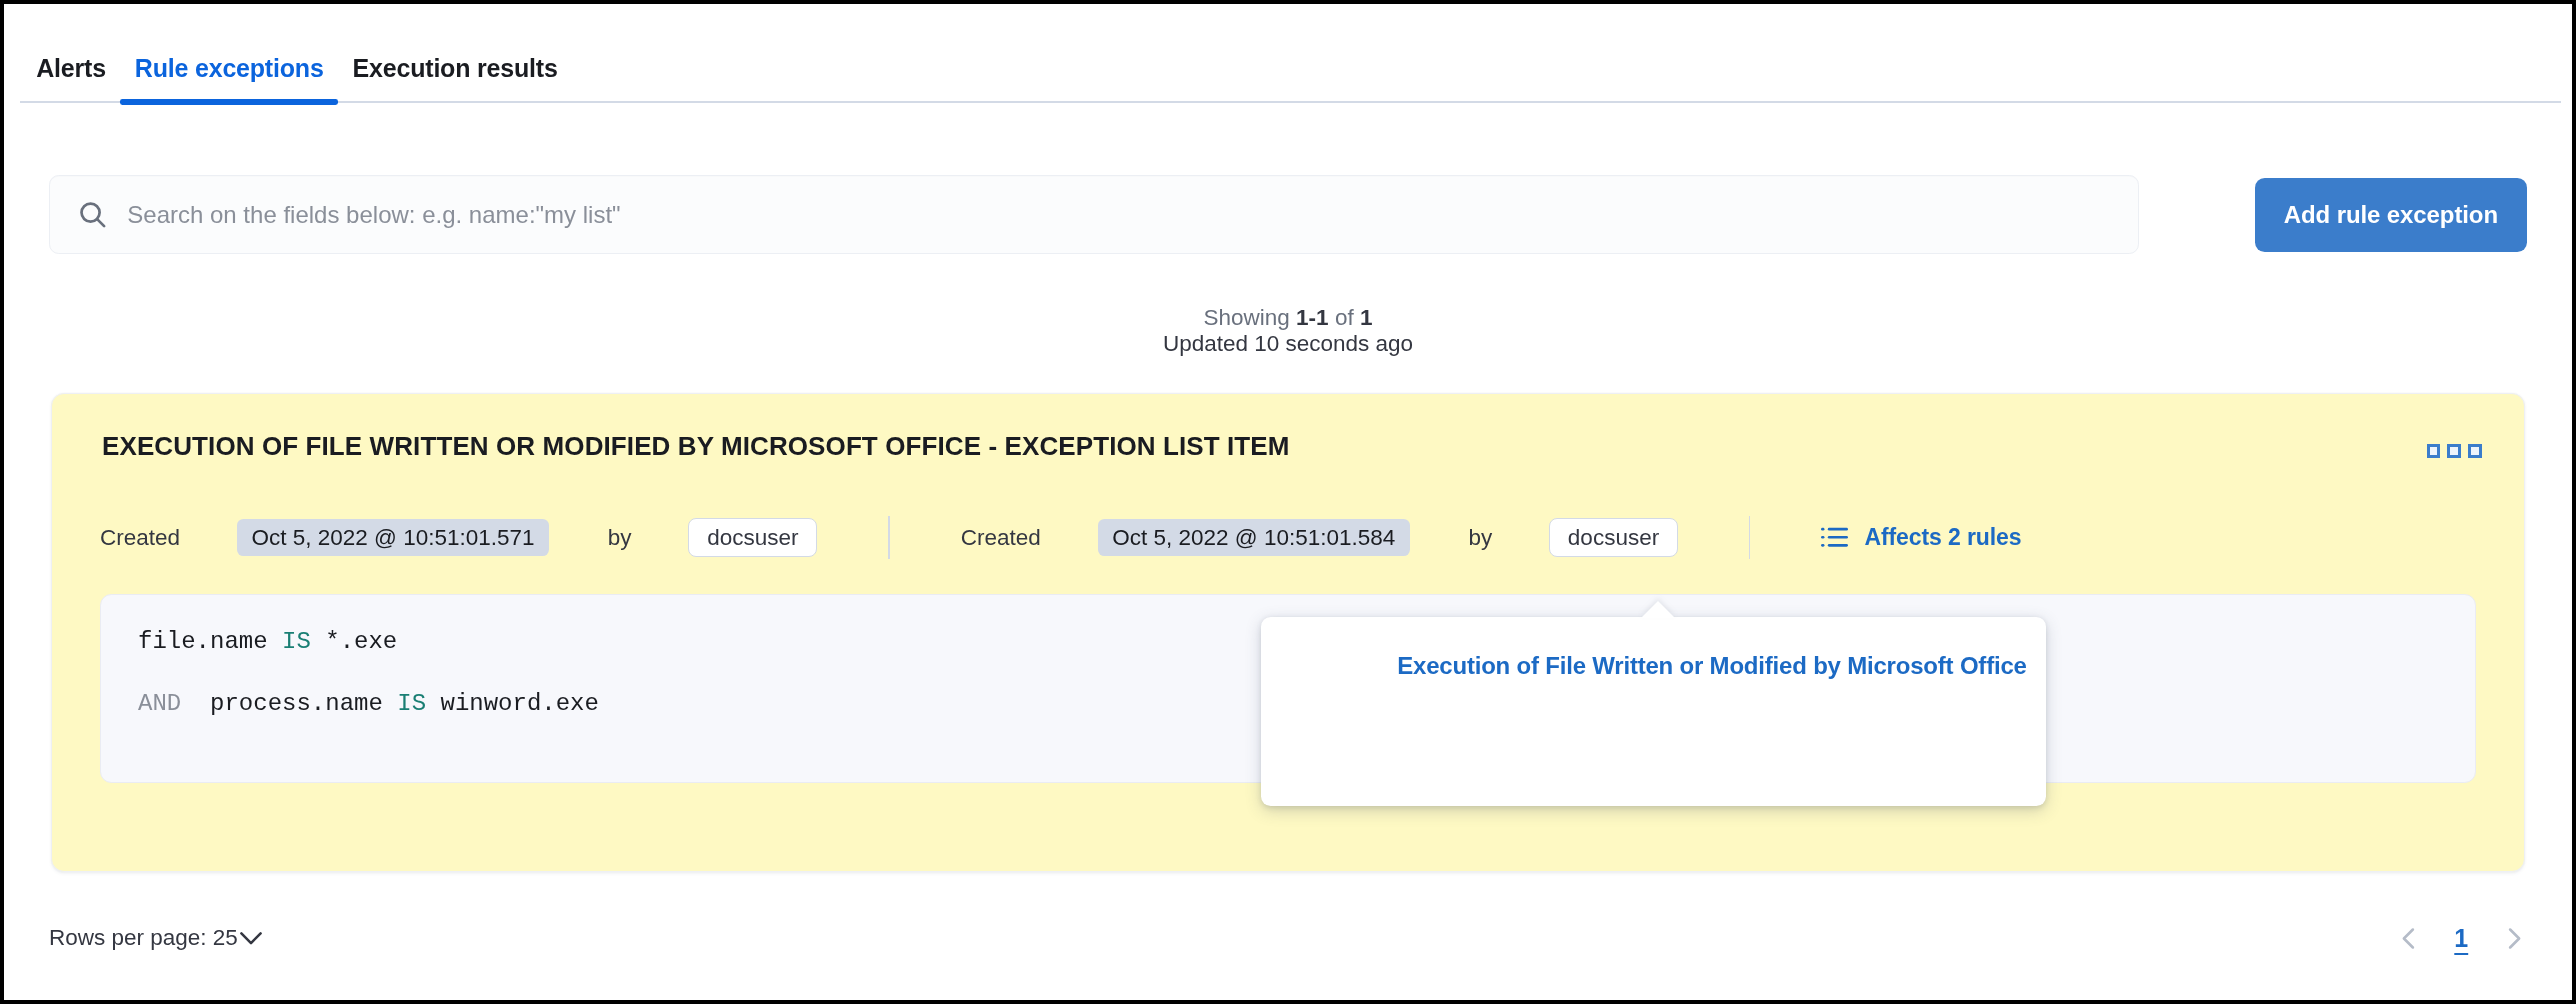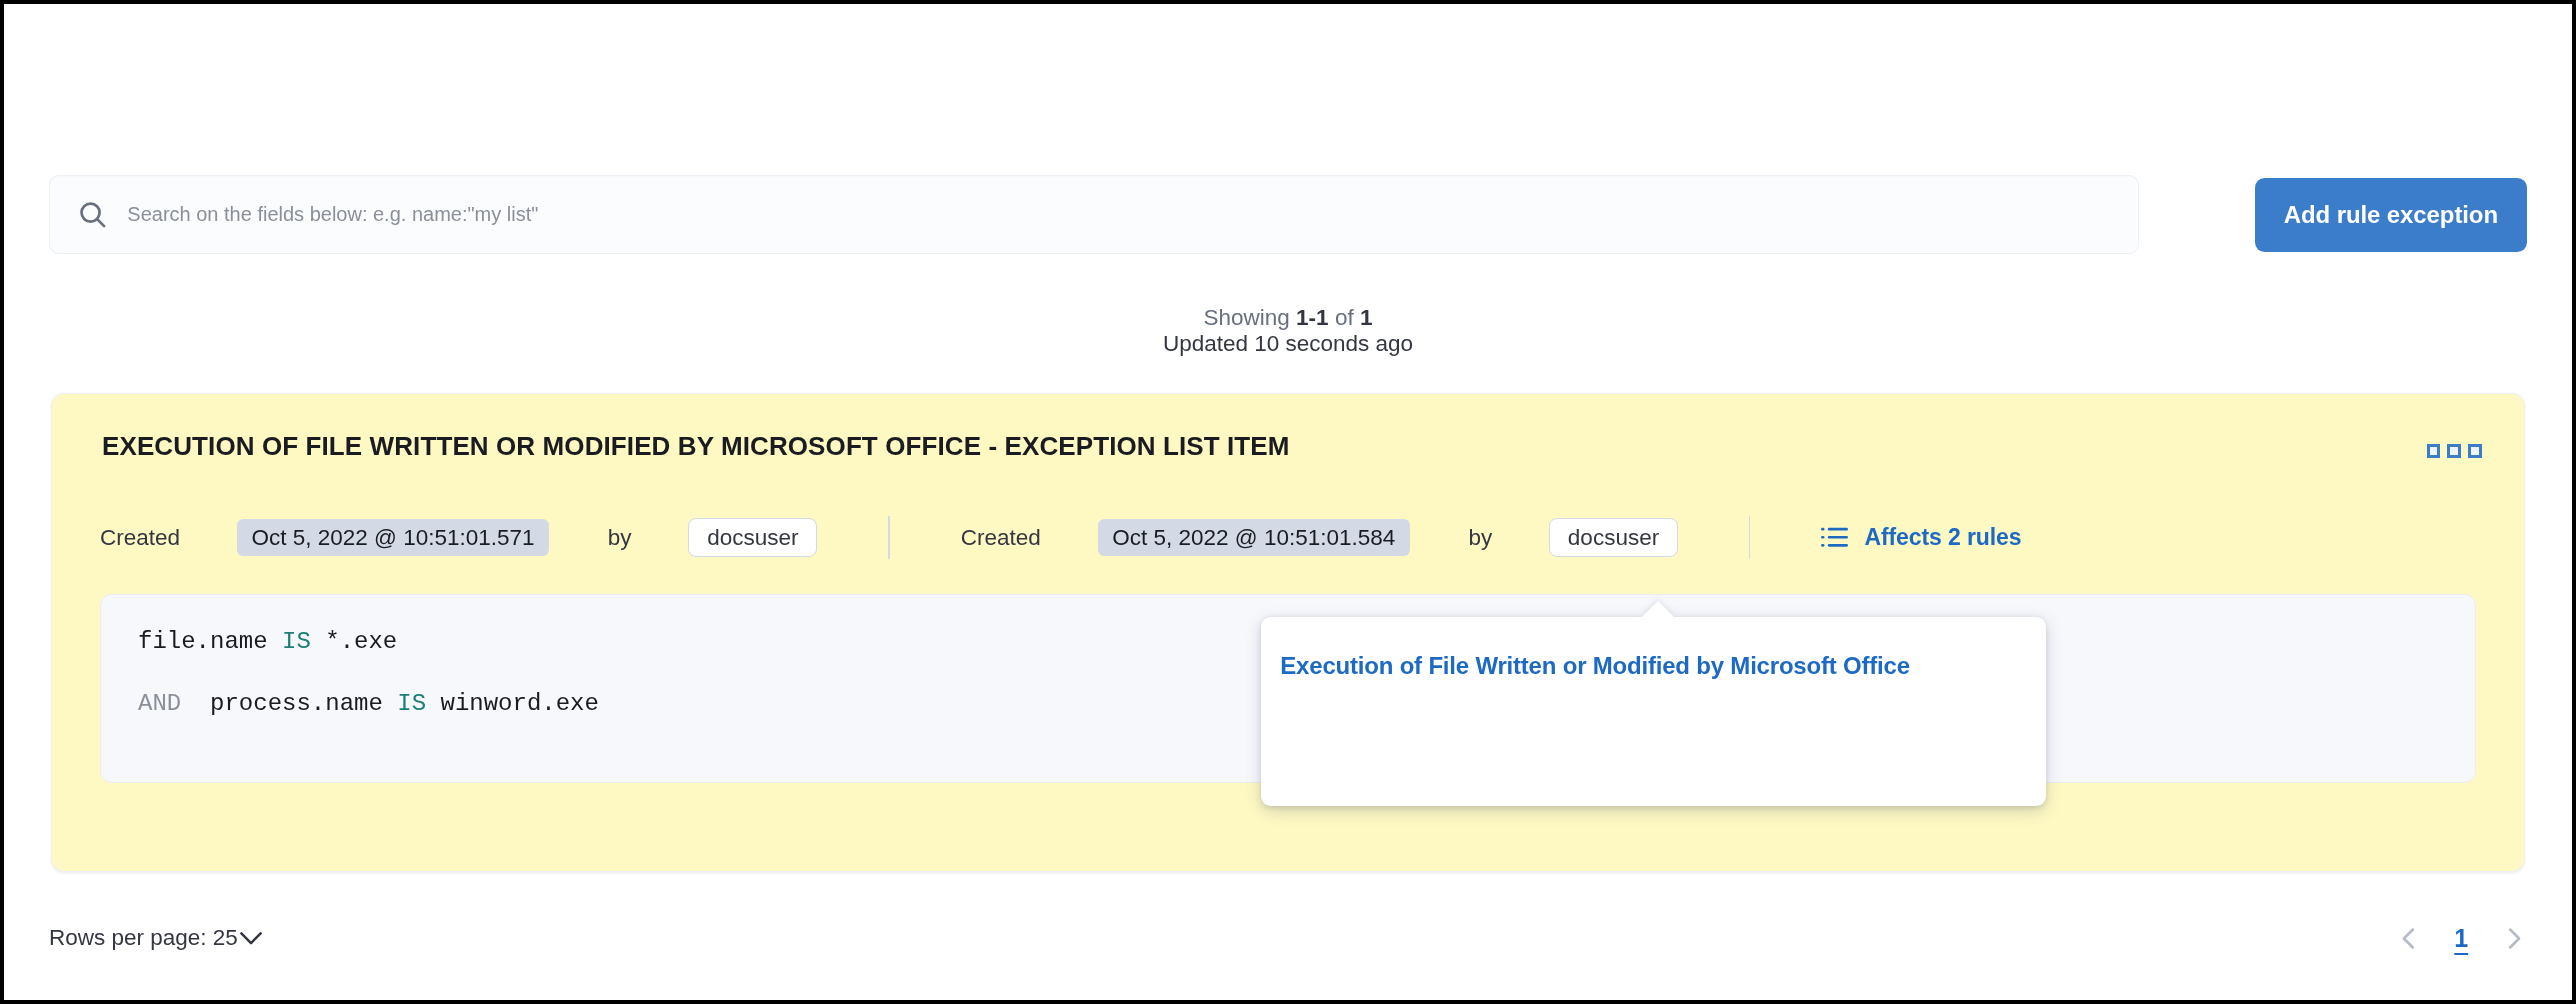--- a/index.html
+++ b/index.html
@@ -92,21 +92,21 @@
     margin-left: 27px;
     flex: 0 0 auto;
     color: #69707d;
   }
   .search-input {
     flex: 1 1 auto;
     border: 0;
     outline: none;
     background: transparent;
     font-family: "Liberation Sans", sans-serif;
-    font-size: 20px;
+    font-size: 24px;
     color: #343741;
     padding: 0 19.3px;
   }
   .search-input::placeholder { color: #8a8f99; opacity: 1; }
 
   .add-btn {
     height: 74px;
     padding: 0 29px;
     background: #3b7dcb;
     color: #ffffff;
@@ -258,28 +258,29 @@
     left: 380px; top: -16px;
     width: 0; height: 0;
     border-left: 17.7px solid transparent;
     border-right: 17.7px solid transparent;
     border-bottom: 17px solid #ffffff;
     filter: drop-shadow(0 -2.4px 2.4px rgba(65,78,101,0.10));
   }
   .popover-link {
     display: block;
     padding: 11.3px 0 11.3px 0;
-    margin: 0 0 16px 0;
+    margin: 0 0 16px 16px;
     font-size: 24px;
     font-weight: 700;
     color: #1c6ac4;
     text-decoration: none;
     letter-spacing: -0.2px;
     white-space: nowrap;
     cursor: pointer;
+    text-align: right;
   }
   .popover-link:last-child { margin-bottom: 0; }
 
   
   .footer {
     position: absolute;
     left: 45px; right: 45px; bottom: 34px;
     height: 56px;
     display: flex;
     align-items: center;
@@ -315,20 +316,28 @@
     cursor: pointer;
     padding: 0 4.8px;
   }
 </style>
 </head>
 <body>
 
 <div class="screen-frame">
 <div class="screen-inner">
 
+  <div class="tabs-bar">
+    <div class="tabs-rule"></div>
+    <div class="tabs">
+      <div class="tab">Alerts</div>
+      <div class="tab active">Rule exceptions</div>
+      <div class="tab">Execution results</div>
+    </div>
+  </div>
 
   <div class="search-row">
     <div class="search-box">
       <svg class="search-icon" viewBox="0 0 24 24" fill="none" stroke="currentColor" stroke-width="2.1">
         <circle cx="10.5" cy="10.5" r="7"></circle>
         <line x1="15.6" y1="15.6" x2="21" y2="21" stroke-linecap="round"></line>
       </svg>
       <input class="search-input" type="text" placeholder="Search on the fields below: e.g. name:&quot;my list&quot;" style="">
     </div>
     <button class="add-btn">Add rule exception</button>

